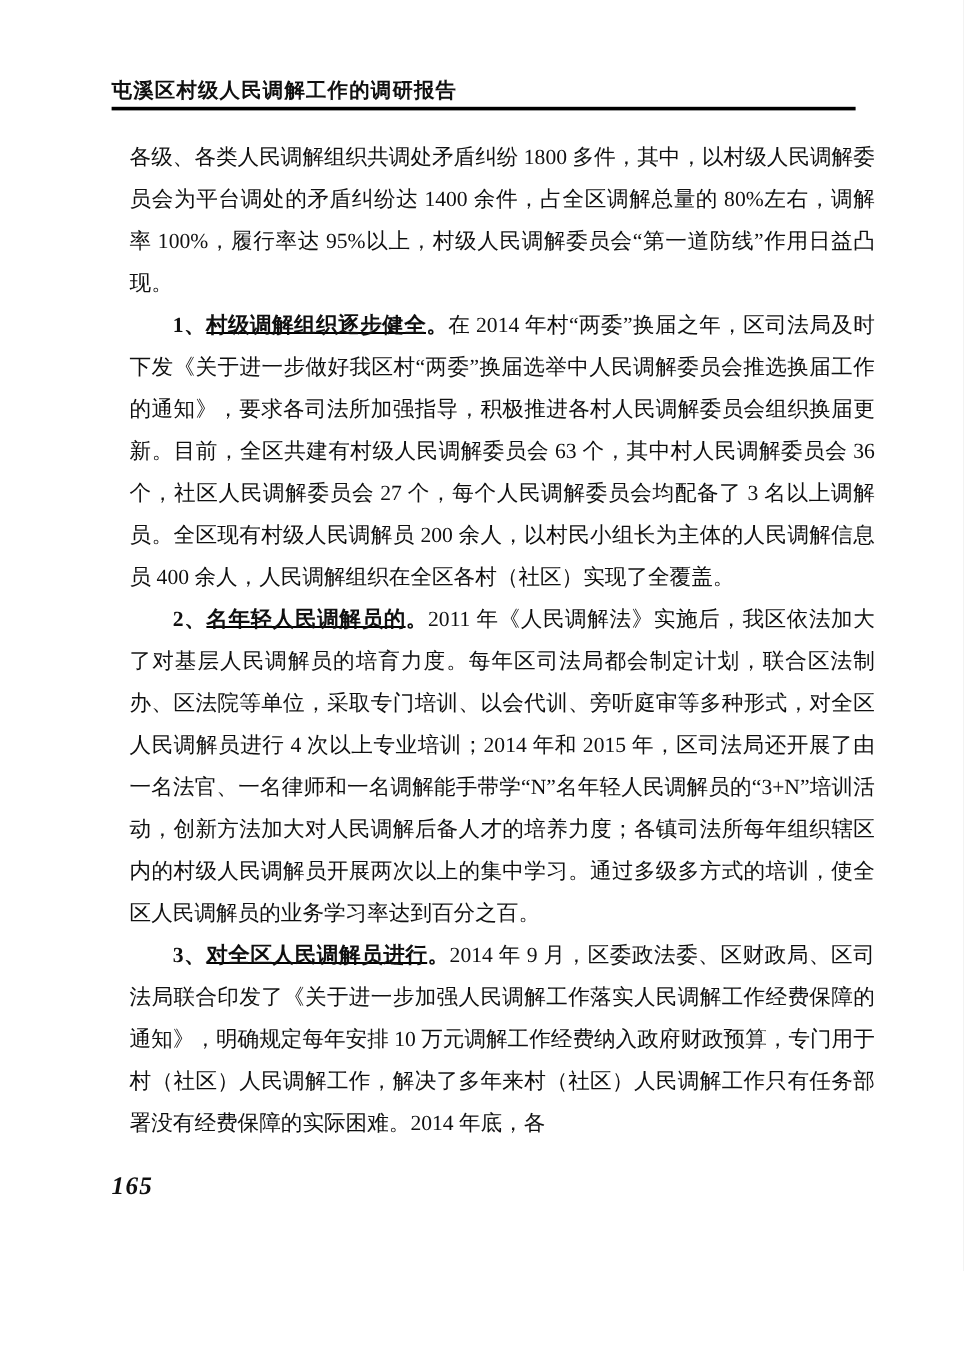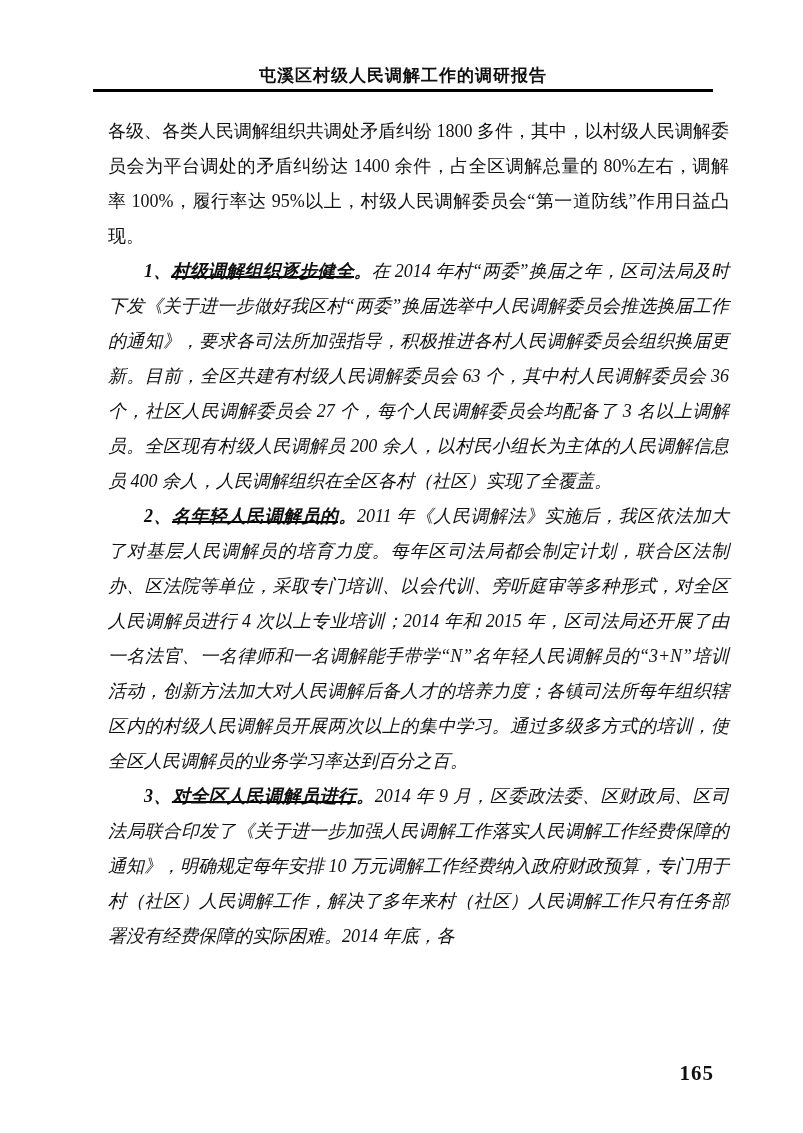--- a/index.html
+++ b/index.html
@@ -15,21 +15,21 @@
     background: #ffffff;
     color: #101010;
     font-family: "Liberation Serif", "DejaVu Serif", serif;
     overflow: hidden;
   }
   .header-title {
     position: absolute;
     top: 64px;
     left: 93px;
     width: 620px;
-    text-align: center;
+    text-align: left;
     font-weight: bold;
     font-size: 17px;
     letter-spacing: 1px;
     white-space: nowrap;
   }
   .header-rule {
     position: absolute;
     top: 89px;
     left: 93px;
     width: 620px;
@@ -45,37 +45,36 @@
     line-height: 35px;
     text-align: justify;
     text-justify: inter-ideograph;
   }
   .body-text p {
     margin: 0;
     padding: 0;
   }
   .body-text p.indent {
     text-indent: 2em;
-    font-style: italic;
   }
   .ph {
     font-weight: bold;
   }
   
   .ph-u {
     background-image: linear-gradient(to top,
       transparent 14%, #000 14%, #000 23%, transparent 23%);
   }
   .page-number {
     position: absolute;
-    top: 1061px;
+    top: 976px;
     left: 93px;
     width: 621px;
-    text-align: right;
     font-weight: bold;
+    font-style: italic;
     font-size: 21px;
     letter-spacing: 1px;
   }
 </style>
 </head>
 <body>
 
 <div class="page">
 
   <div class="header-title">屯溪区村级人民调解工作的调研报告</div>

